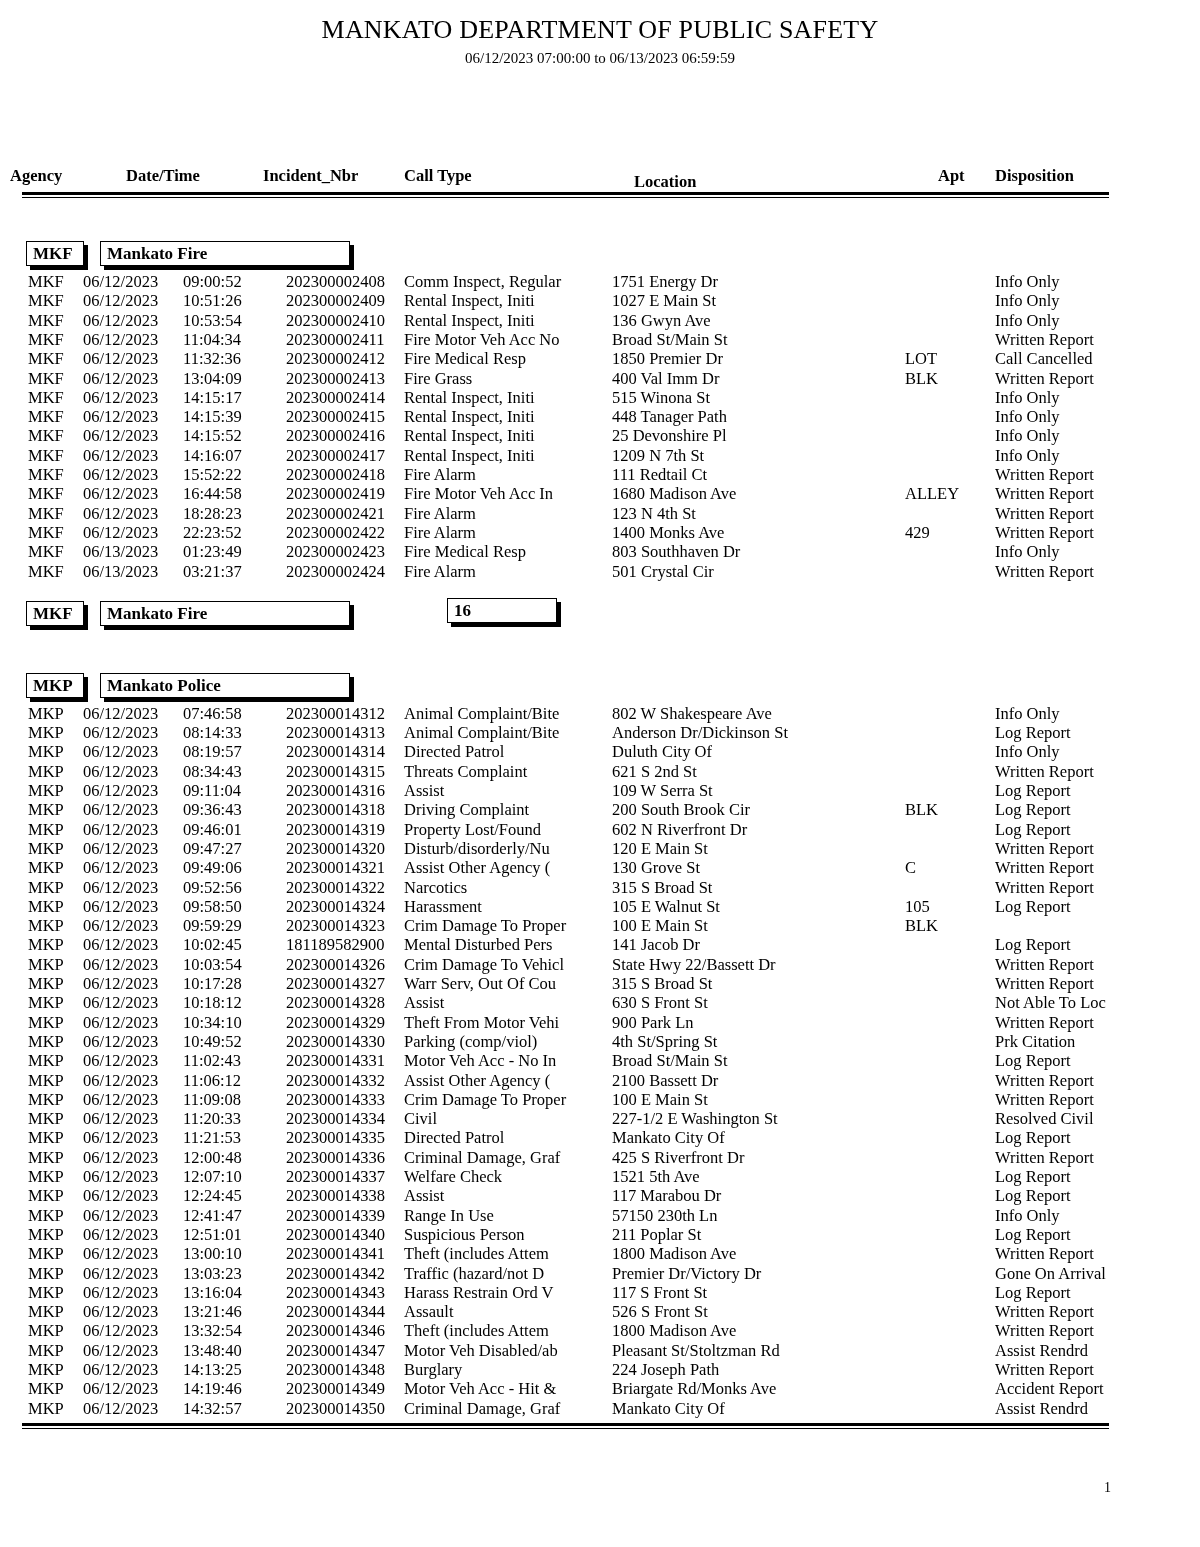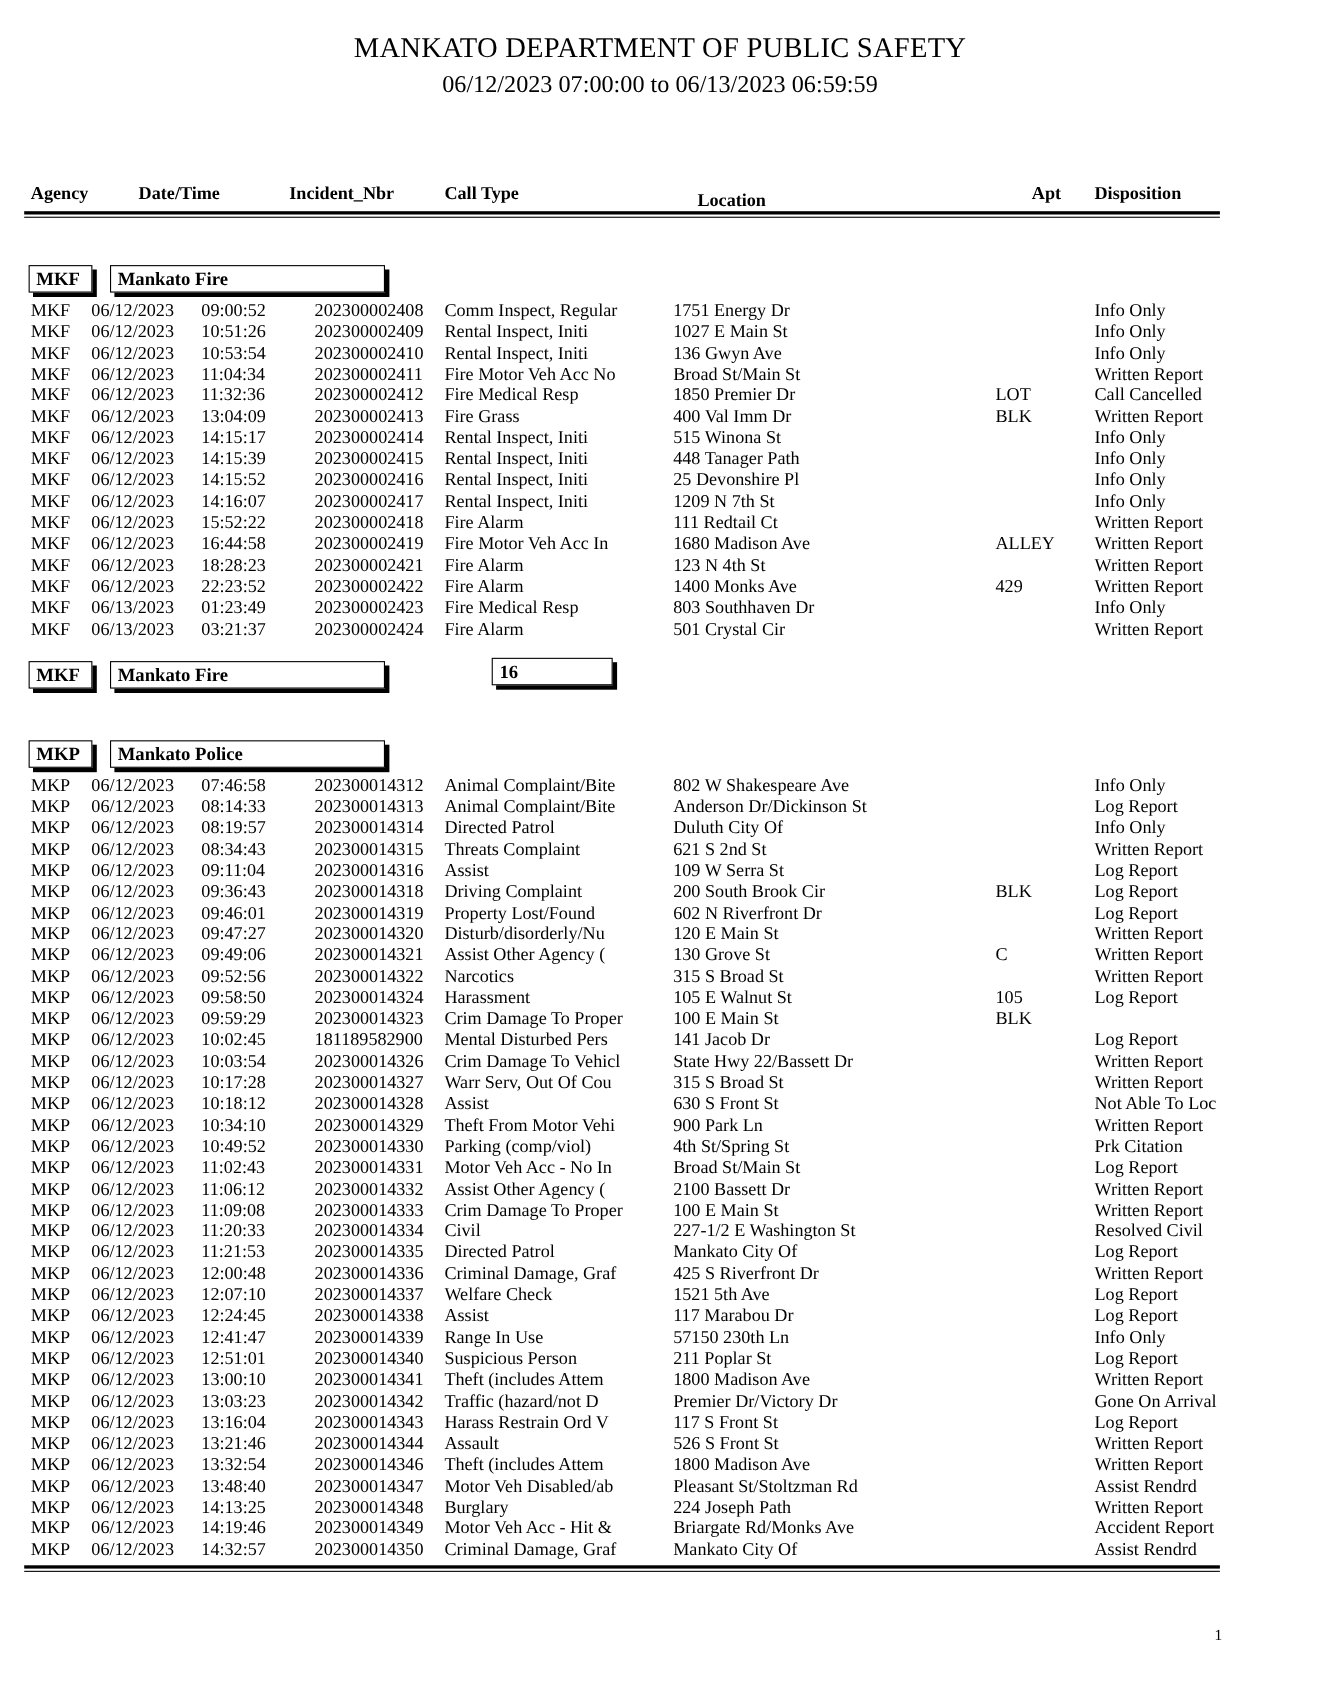--- a/index.html
+++ b/index.html
@@ -11,35 +11,35 @@
   body {
     width: 1200px;
     height: 1547px;
     position: relative;
     font-family: "Liberation Serif", "DejaVu Serif", serif;
     color: #000000;
     overflow: hidden;
   }
 
   
-  .title-block { text-align: center; padding-top: 30px; }
+  .title-block { text-align: center; padding-top: 16px; }
   .title-main {
     font-size: 26px;
     letter-spacing: 0.2px;
     line-height: 1.05;
     white-space: nowrap;
   }
   .title-sub {
     font-size: 23px;
     margin-top: 7px;
     line-height: 1.05;
     white-space: nowrap;
   }
   .title-range {
-    font-size: 22px;
+    font-size: 15px;
     margin-top: 8px;
     line-height: 1.05;
     white-space: nowrap;
   }
 
   
   .sheet {
     position: absolute;
     left: 0;
     top: 0;
@@ -50,21 +50,21 @@
   .hdr-row {
     position: absolute;
     left: 0;
     top: 166px;
     width: 1200px;
     height: 24px;
     font-weight: bold;
     font-size: 16.5px;
   }
   .hdr-cell { position: absolute; white-space: nowrap; }
-  .hdr-agency      { left: 28px;  top: 0px; }
+  .hdr-agency      { left: 10px;  top: 0px; }
   .hdr-datetime    { left: 126px; top: 0px; }
   .hdr-incident    { left: 263px; top: 0px; }
   .hdr-calltype    { left: 404px; top: 0px; }
   .hdr-location    { left: 610px; top: 6px; margin-left: 24px; }
   .hdr-apt         { left: 938px; top: 0px; }
   .hdr-disposition { left: 995px; top: 0px; }
 
   .rule {
     position: absolute;
     left: 22px;

